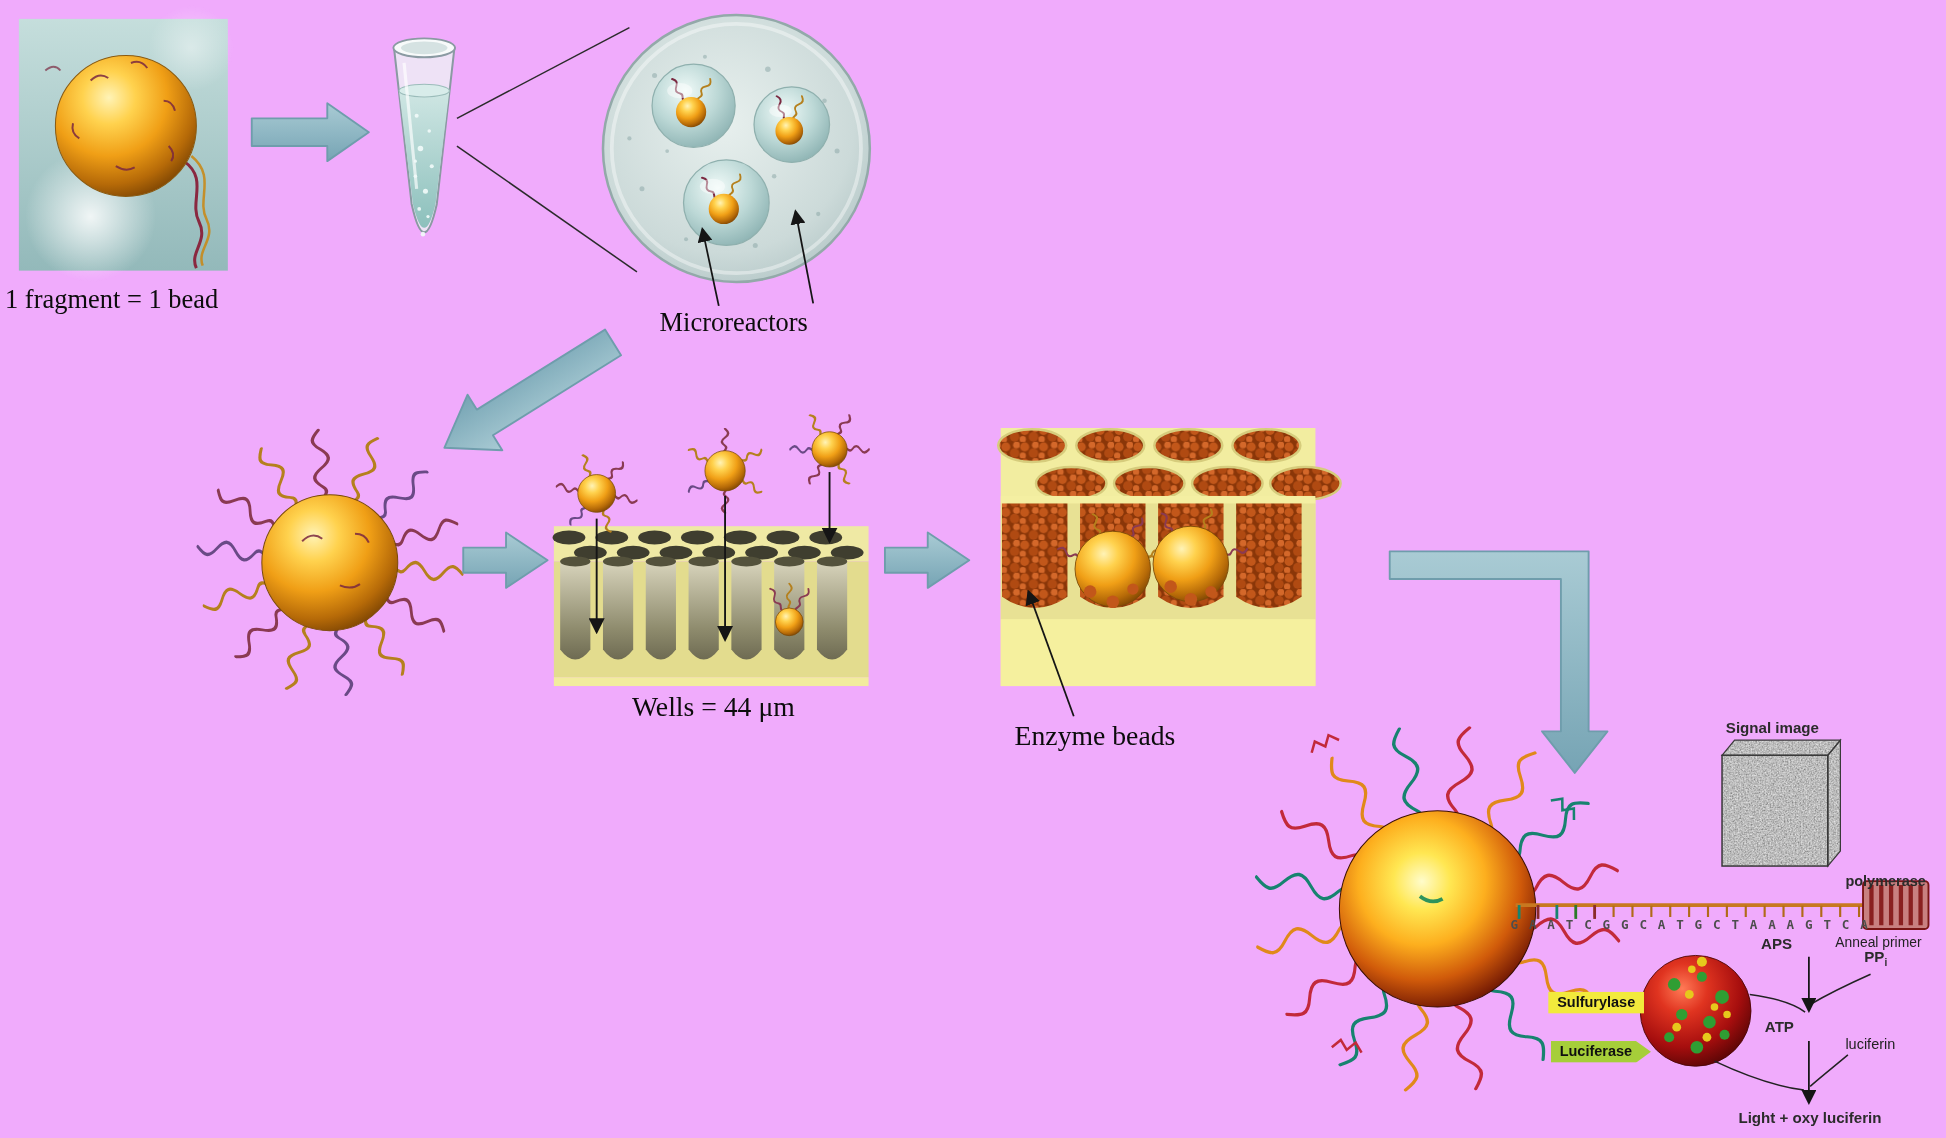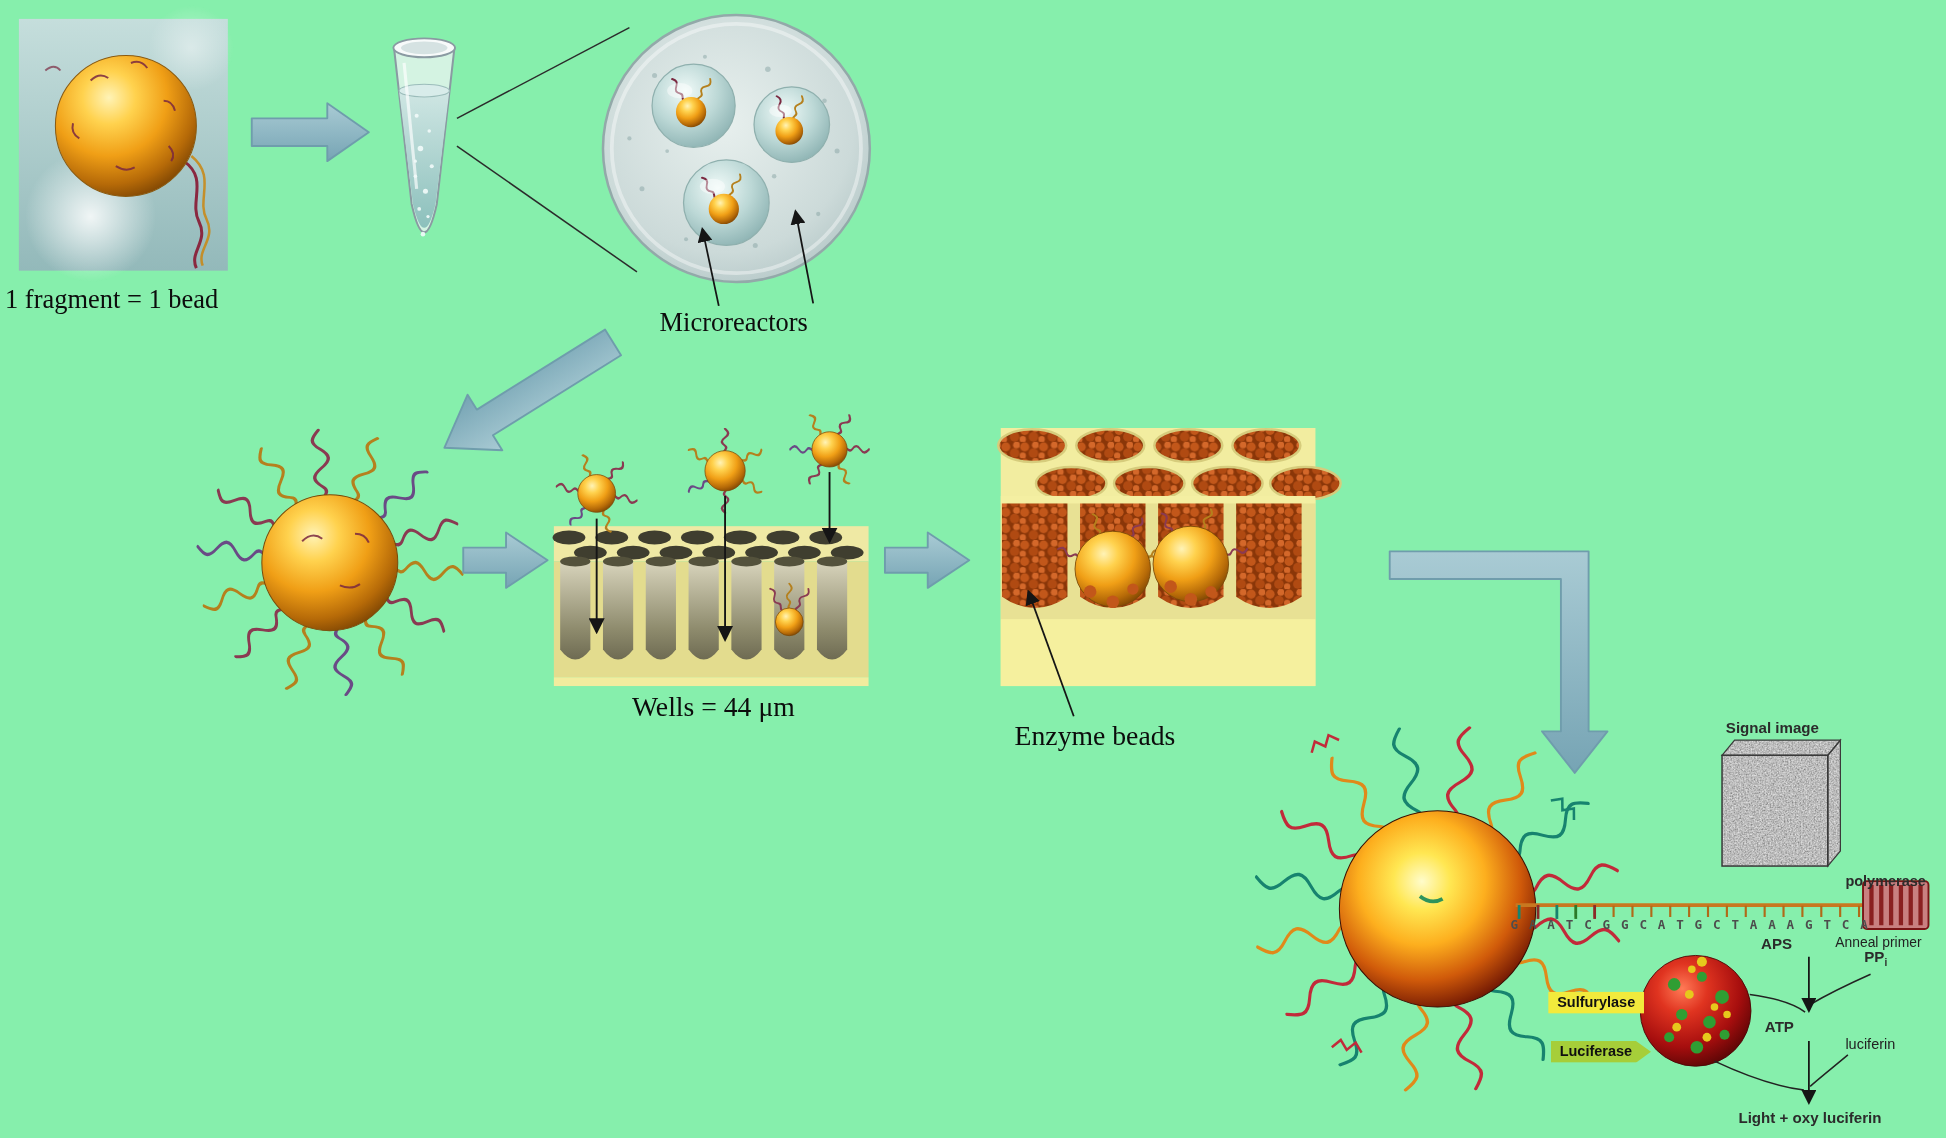--- a/index.html
+++ b/index.html
@@ -1,16 +1,16 @@
 <!DOCTYPE html>
 <html><head>
 <meta charset="utf-8">
 <style>
   html,body{margin:0;padding:0;background:#fff}
-  .canvas{position:relative;width:1946px;height:1138px;background:#86efac;overflow:hidden}
+  .canvas{position:relative;width:1946px;height:1138px;background:#f0abfc;overflow:hidden}
   .design{position:absolute;left:0;top:0;width:1546px;height:904px;transform:scale(1.2588);transform-origin:0 0}
   .design svg.gfx{position:absolute;left:0;top:0}
   .label{position:absolute;white-space:nowrap;line-height:1.15;color:#111}
   .serif{font-family:"Liberation Serif","DejaVu Serif",serif;font-size:21px;color:#0c0c0c}
   .sb{font-family:"Liberation Sans",sans-serif;font-size:12px;font-weight:bold;color:#2b2b2b}
   .sm{font-family:"Liberation Sans",sans-serif;font-size:11px;color:#222}
   .seq{font-family:"DejaVu Sans Mono",monospace;font-size:10px;font-weight:bold;letter-spacing:8.6px;color:#4d4d4d}
   .tag{position:absolute;font-family:"Liberation Sans",sans-serif;font-size:11.5px;font-weight:bold;color:#101010;padding:2px 7px;line-height:1.15}
   .tag-sulf{background:#f2ea3c}
   .tag-luci{background:#a6ce39;padding-right:15px;clip-path:polygon(0 0,85% 0,100% 50%,85% 100%,0 100%)}

